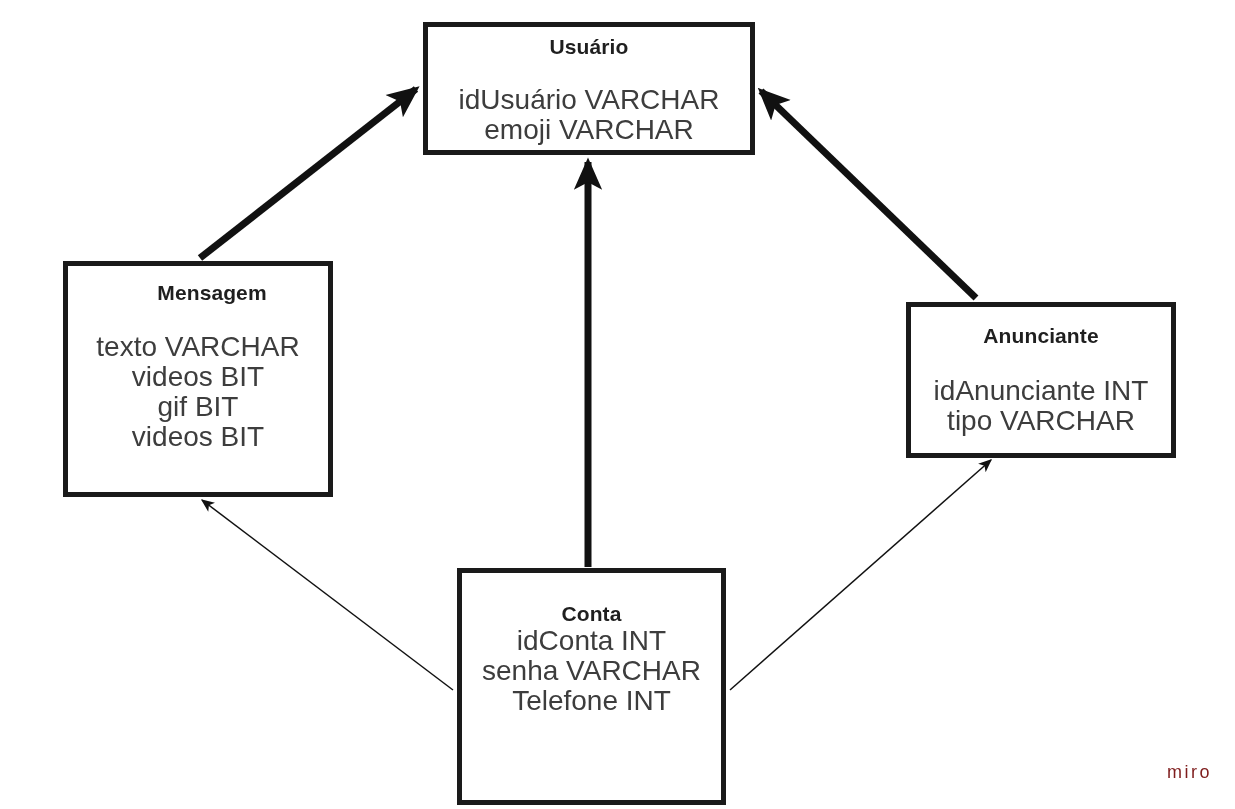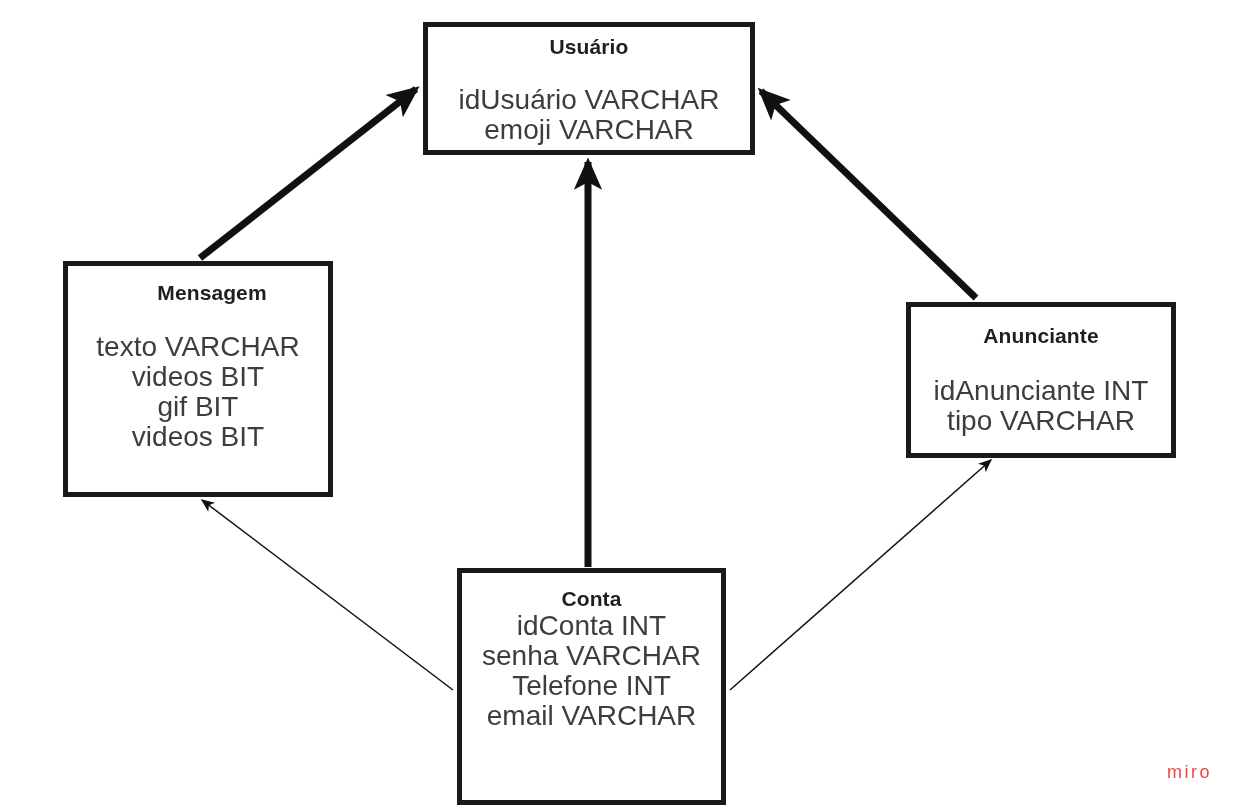--- a/index.html
+++ b/index.html
@@ -85,30 +85,30 @@
   }
   #entity-anunciante .entity-title { margin-top: 17px; }
   #entity-anunciante .entity-attrs { margin-top: 28px; }
 
   #entity-conta {
     left: 457px;
     top: 568px;
     width: 269px;
     height: 237px;
   }
-  #entity-conta .entity-title { margin-top: 14px; }
+  #entity-conta .entity-title { margin-top: 29px; }
   #entity-conta .entity-attrs { }
 
   #watermark {
     position: absolute;
     left: 1167px;
     top: 762px;
     font-size: 18px;
     letter-spacing: 2.5px;
-    color: #ef4444;
+    color: #7f1d1d;
     z-index: 3;
   }
 </style>
 </head>
 <body>
 
 <div id="canvas">
 
   <svg id="edge-layer" viewBox="0 0 1235 809" width="1235" height="809" xmlns="http://www.w3.org/2000/svg">
     <defs>
@@ -156,19 +156,18 @@
       <span class="attr-row">tipo VARCHAR</span>
     </div>
   </div>
 
   <div class="entity" id="entity-conta">
     <div class="entity-title">Conta</div>
     <div class="entity-attrs">
       <span class="attr-row">idConta INT</span>
       <span class="attr-row">senha VARCHAR</span>
       <span class="attr-row">Telefone INT</span>
-      <span class="attr-row">email VARCHAR</span>
     </div>
   </div>
 
   <div id="watermark">miro</div>
 
 </div>
 
 </body></html>

